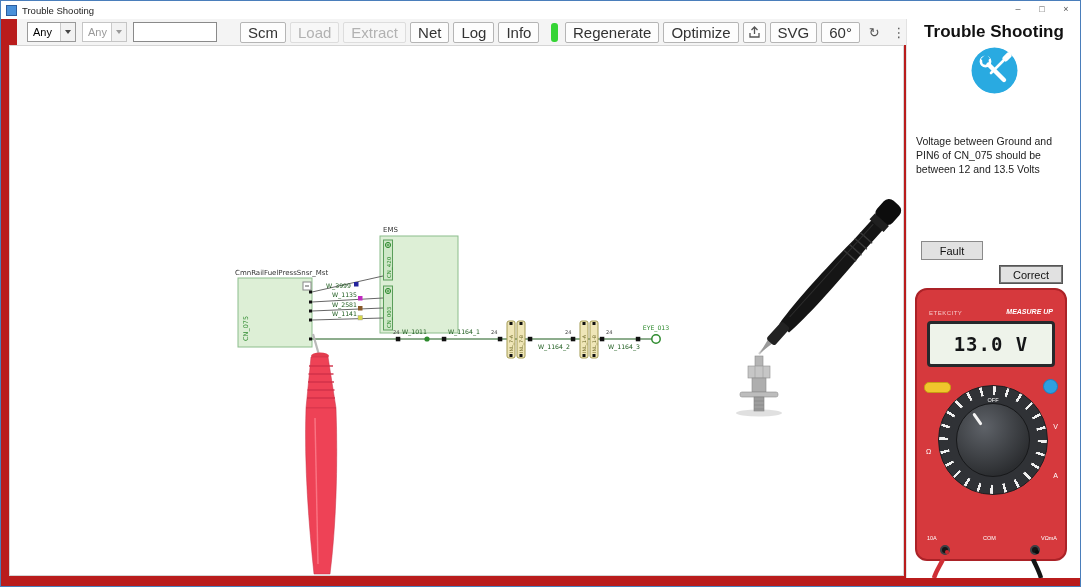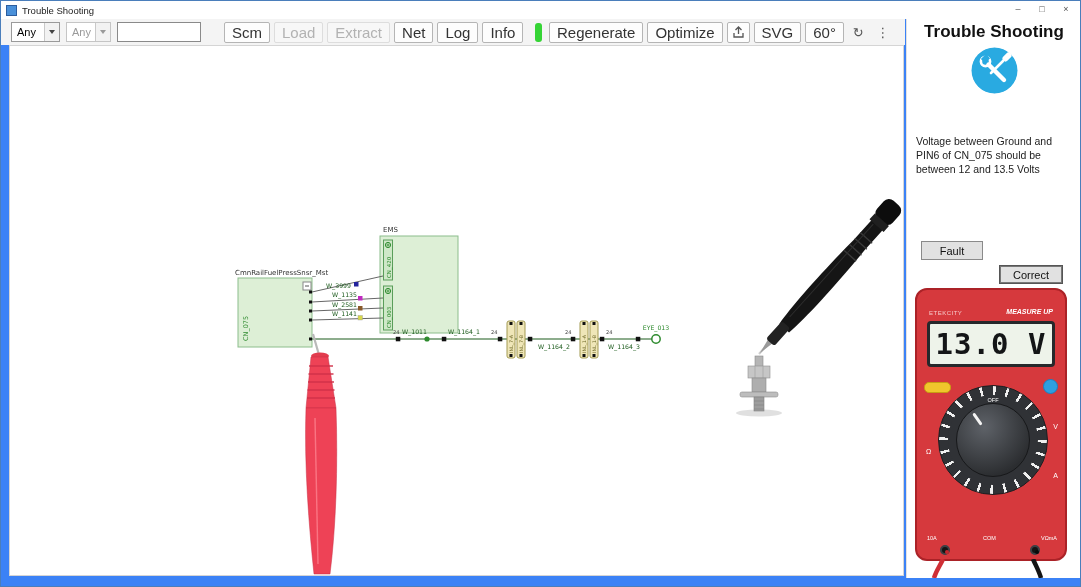--- a/index.html
+++ b/index.html
@@ -1,30 +1,30 @@
 <!DOCTYPE html>
 <html><head>
 <meta charset="utf-8">
 <style>
   * { box-sizing: border-box; }
   html,body { margin:0; padding:0; width:1081px; height:587px; overflow:hidden;
               font-family:"Liberation Sans", sans-serif; background:#8a8a8a; }
   .window { position:absolute; left:0; top:0; width:1081px; height:587px;
-            border:1px solid #4a7ebb; background:#3b82f6; overflow:hidden;text-decoration:underline; }
+            border:1px solid #4a7ebb; background:#b91c1c; overflow:hidden;text-decoration:underline; }
 
   
   .titlebar { position:absolute; left:0; top:0; right:0; height:18px; background:#fff;
               display:flex; align-items:center; padding-left:5px; }
   .app-icon { width:11px; height:11px; background:#4a90d9; border:1px solid #2c5d9e; margin-right:5px; }
   .title-text { font-size:9.5px; color:#222; }
   .win-controls { position:absolute; right:2px; top:0; display:flex; }
   .win-btn { width:24px; height:18px; line-height:17px; text-align:center; font-size:9px; color:#555; cursor:default; }
 
   
-  .toolbar { position:absolute; left:0; top:18px; width:904px; height:26px; background:#f4f4f4;
+  .toolbar { position:absolute; left:16px; top:18px; width:904px; height:26px; background:#f4f4f4;
              display:flex; align-items:center; padding-left:10px; }
   .combo { height:20px; background:#fff; border:1px solid #9a9a9a; display:flex; align-items:center;
            font-size:11px; padding-left:5px; position:relative; margin-right:6px; }
   .combo .arrow-box { position:absolute; right:0; top:0; width:15px; height:18px; border-left:1px solid #c9c9c9;
            background:#f2f2f2; display:flex; align-items:center; justify-content:center; }
   .combo .tri { width:0; height:0; border-left:3.5px solid transparent; border-right:3.5px solid transparent;
            border-top:4px solid #444; }
   .combo.disabled { color:#9a9a9a; border-color:#c5c5c5; }
   .search-box { width:84px; height:20px; border:1px solid #8a8a8a; background:#fff; font-size:11px;
            padding:0 3px; margin-right:6px; outline:none; }
@@ -52,21 +52,21 @@
             font-size:11px; color:#111; display:flex; align-items:center; justify-content:center; cursor:default; }
   .sb-btn.correct { border:1px solid #555; box-shadow:0 0 0 1px #777 inset;margin-top:24px; }
 
   
   .meter { position:absolute; left:8px; top:269px; width:152px; height:273px; background:#d6393d;
            border:2px solid #ab2227; border-radius:12px; }
   .meter-brand { position:absolute; top:20px; left:12px; font-size:6px; color:#f6c9c9; letter-spacing:.5px; }
   .meter-model { position:absolute; top:18px; right:12px; font-size:7px; font-weight:bold; font-style:italic; color:#fff; }
   .meter-lcd { position:absolute; top:31px; left:10px; width:128px; height:46px; background:#eef3ea;
            border:3px solid #26282b; border-radius:4px; display:flex; align-items:center; justify-content:center; }
-  .meter-lcd span { font-family:"DejaVu Sans Mono", monospace; font-weight:bold; font-size:29px; color:#141517; letter-spacing:1px; }
+  .meter-lcd span { font-family:"DejaVu Sans Mono", monospace; font-weight:bold; font-size:19px; color:#141517; letter-spacing:1px; }
   .hold-btn { position:absolute; top:92px; left:7px; width:27px; height:11px; background:#f0c62c;
            border:1px solid #c79e12; border-radius:5px; }
   .light-btn { position:absolute; top:89px; right:7px; width:15px; height:15px; background:#2e9fe0;
            border:1px solid #1c7fc0; border-radius:50%; }
   .dial { position:absolute; top:95px; left:21px; width:110px; height:110px; border-radius:50%;
           background:repeating-conic-gradient(#f0f0f0 0deg 3deg, #303236 3deg 15deg); border:1px solid #1c1d1f; }
   .dial::after { content:""; position:absolute; inset:9px; border-radius:50%; background:#303236; }
   .knob { position:absolute; inset:17px; border-radius:50%; z-index:2;
           background:radial-gradient(circle at 38% 32%, #5e6268, #2b2d30 75%); border:1px solid #17181a; }
   .pointer { position:absolute; left:50%; top:3px; width:3px; height:14px; margin-left:-1.5px;

